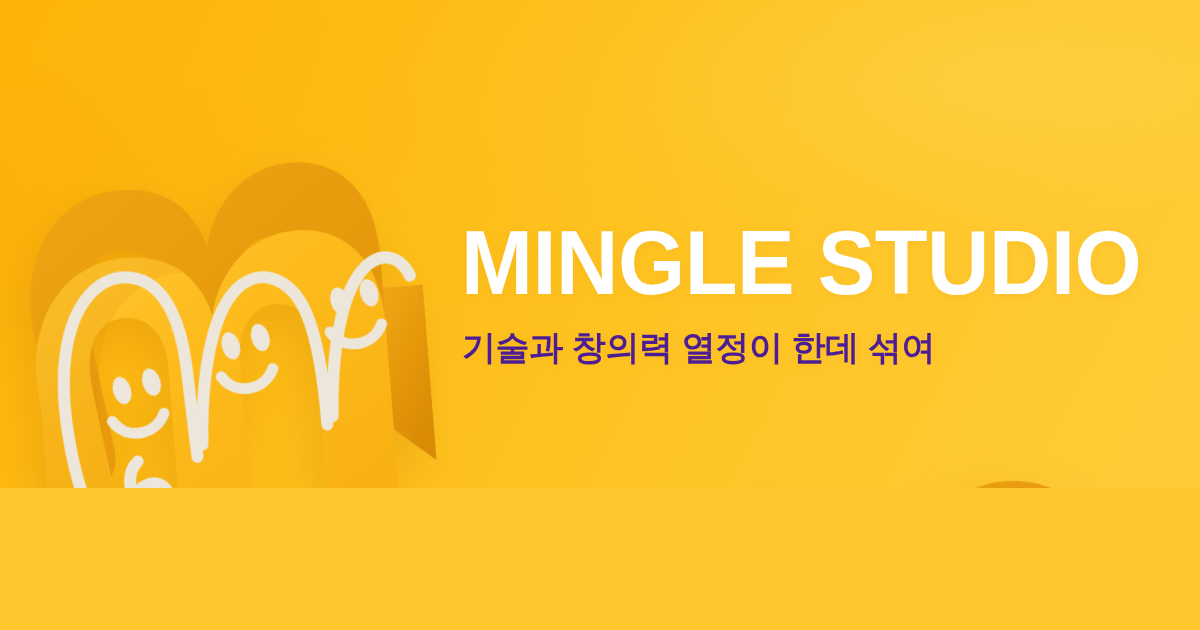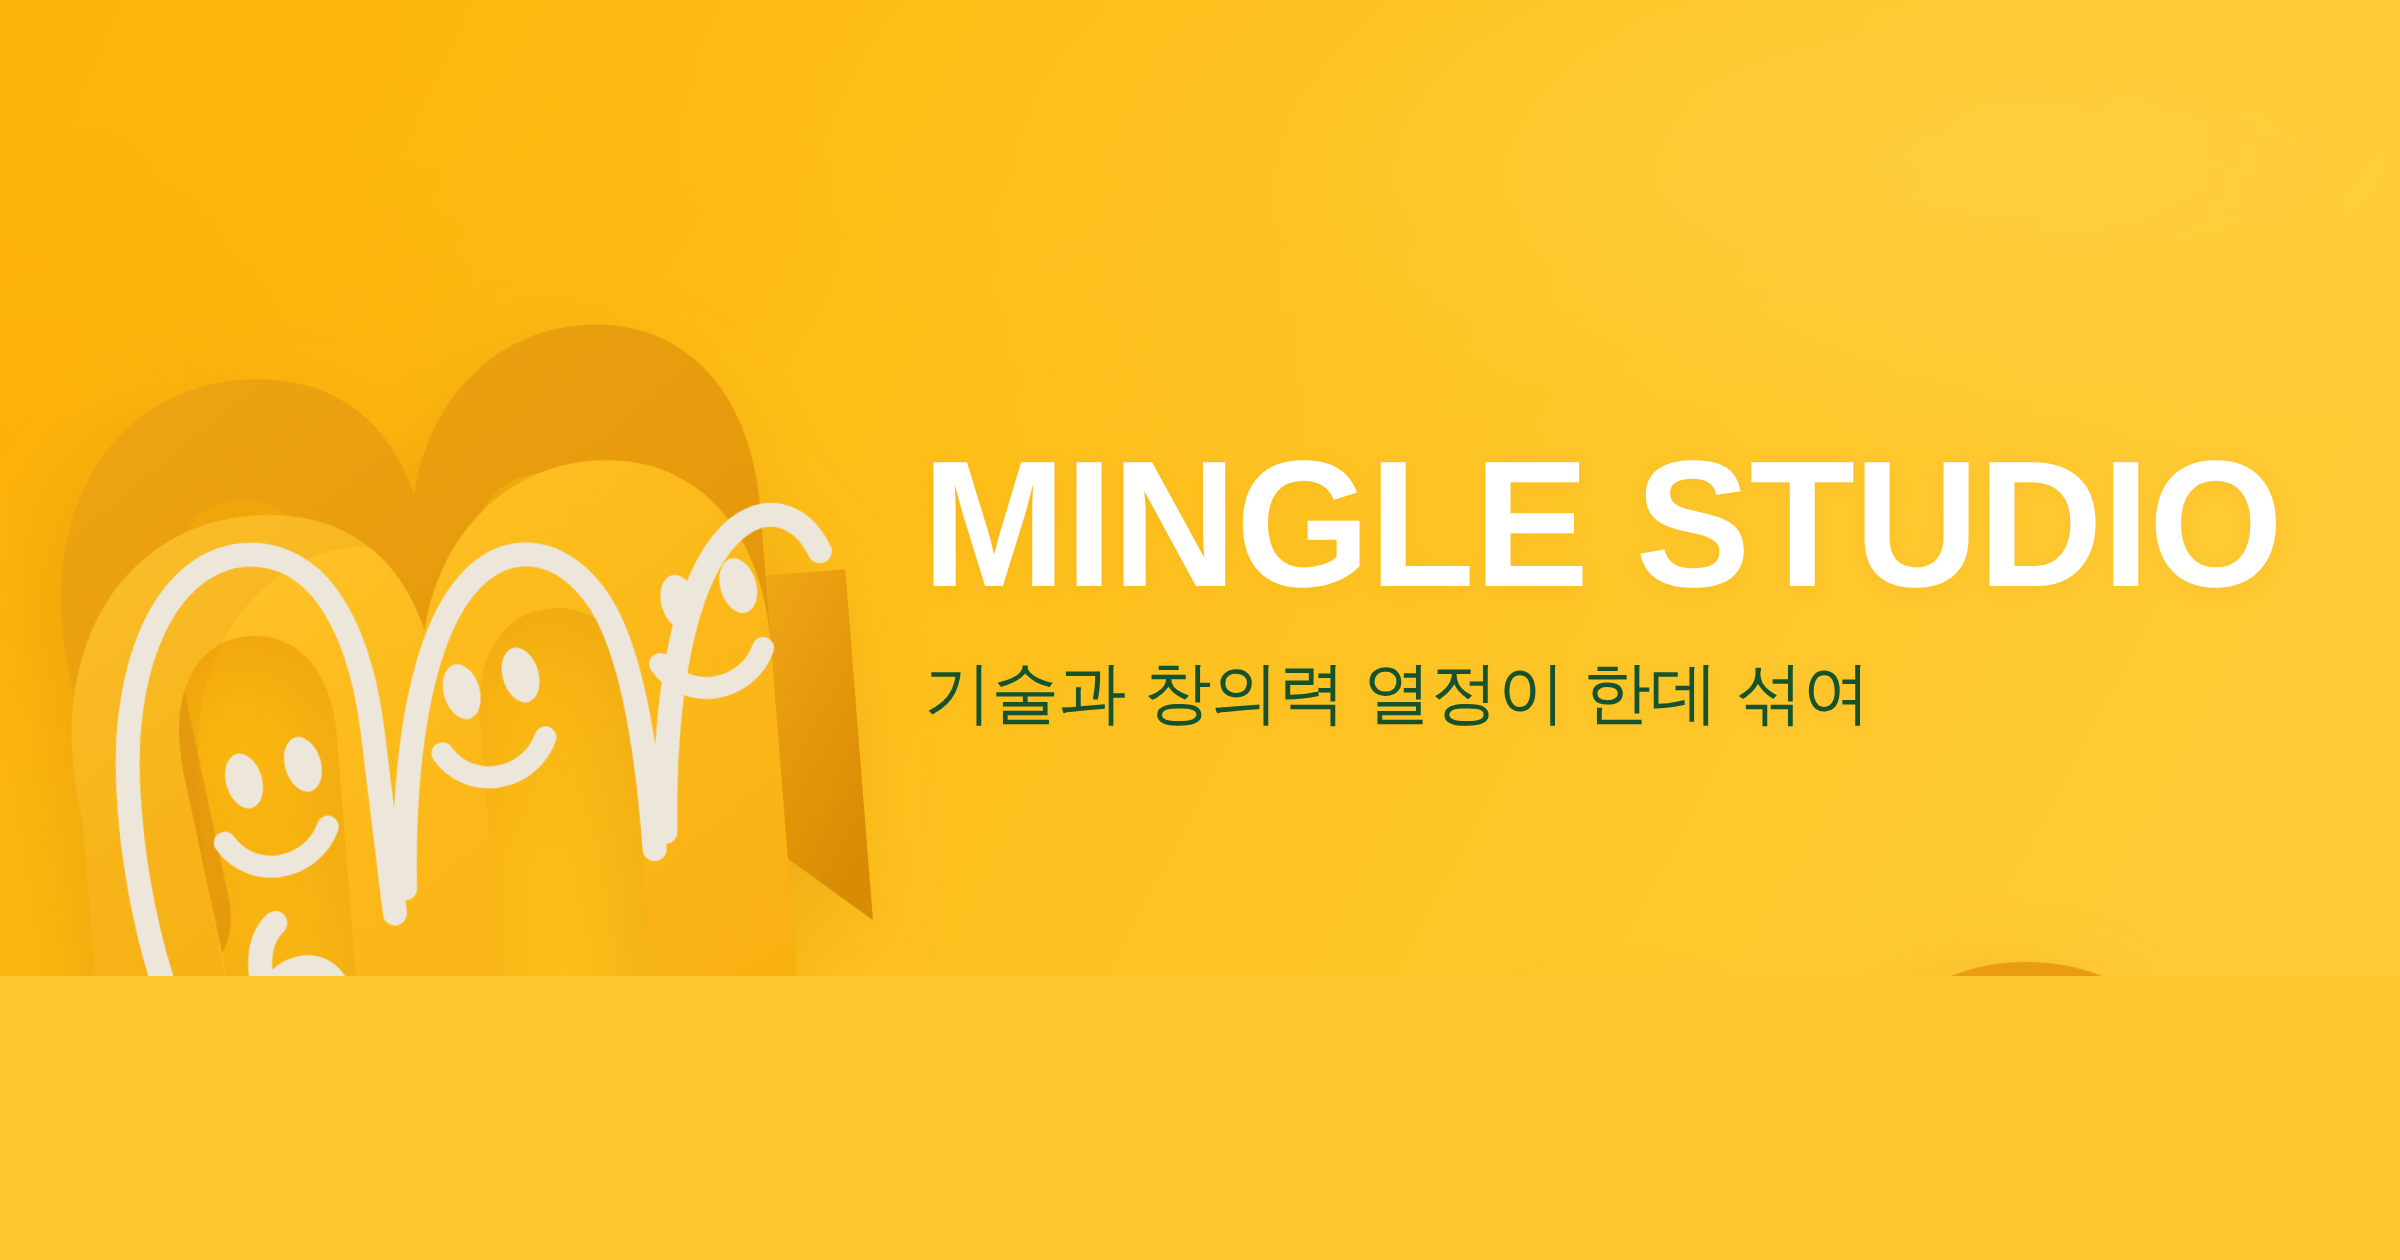--- a/index.html
+++ b/index.html
@@ -75,24 +75,24 @@
     line-height: 0.92;
     font-weight: 700;
     letter-spacing: -0.5px;
     transform: scaleX(0.96);
     transform-origin: left center;
     white-space: nowrap;
     text-shadow: 0 2px 10px rgba(205,125,0,0.10);
   }
   .subtitle {
     margin: 16px 0 0 1px;
-    color: #14532d;
+    color: #4c1d95;
     font-size: 34px;
     line-height: 1.56;
-    font-weight: 400;
+    font-weight: 700;
     letter-spacing: -0.4px;
     text-shadow: 0 1px 8px rgba(205,125,0,0.10);
   }
   .subtitle-line { display: block; white-space: nowrap; }
 </style>
 </head>
 <body>
 
 <div class="banner">
 

